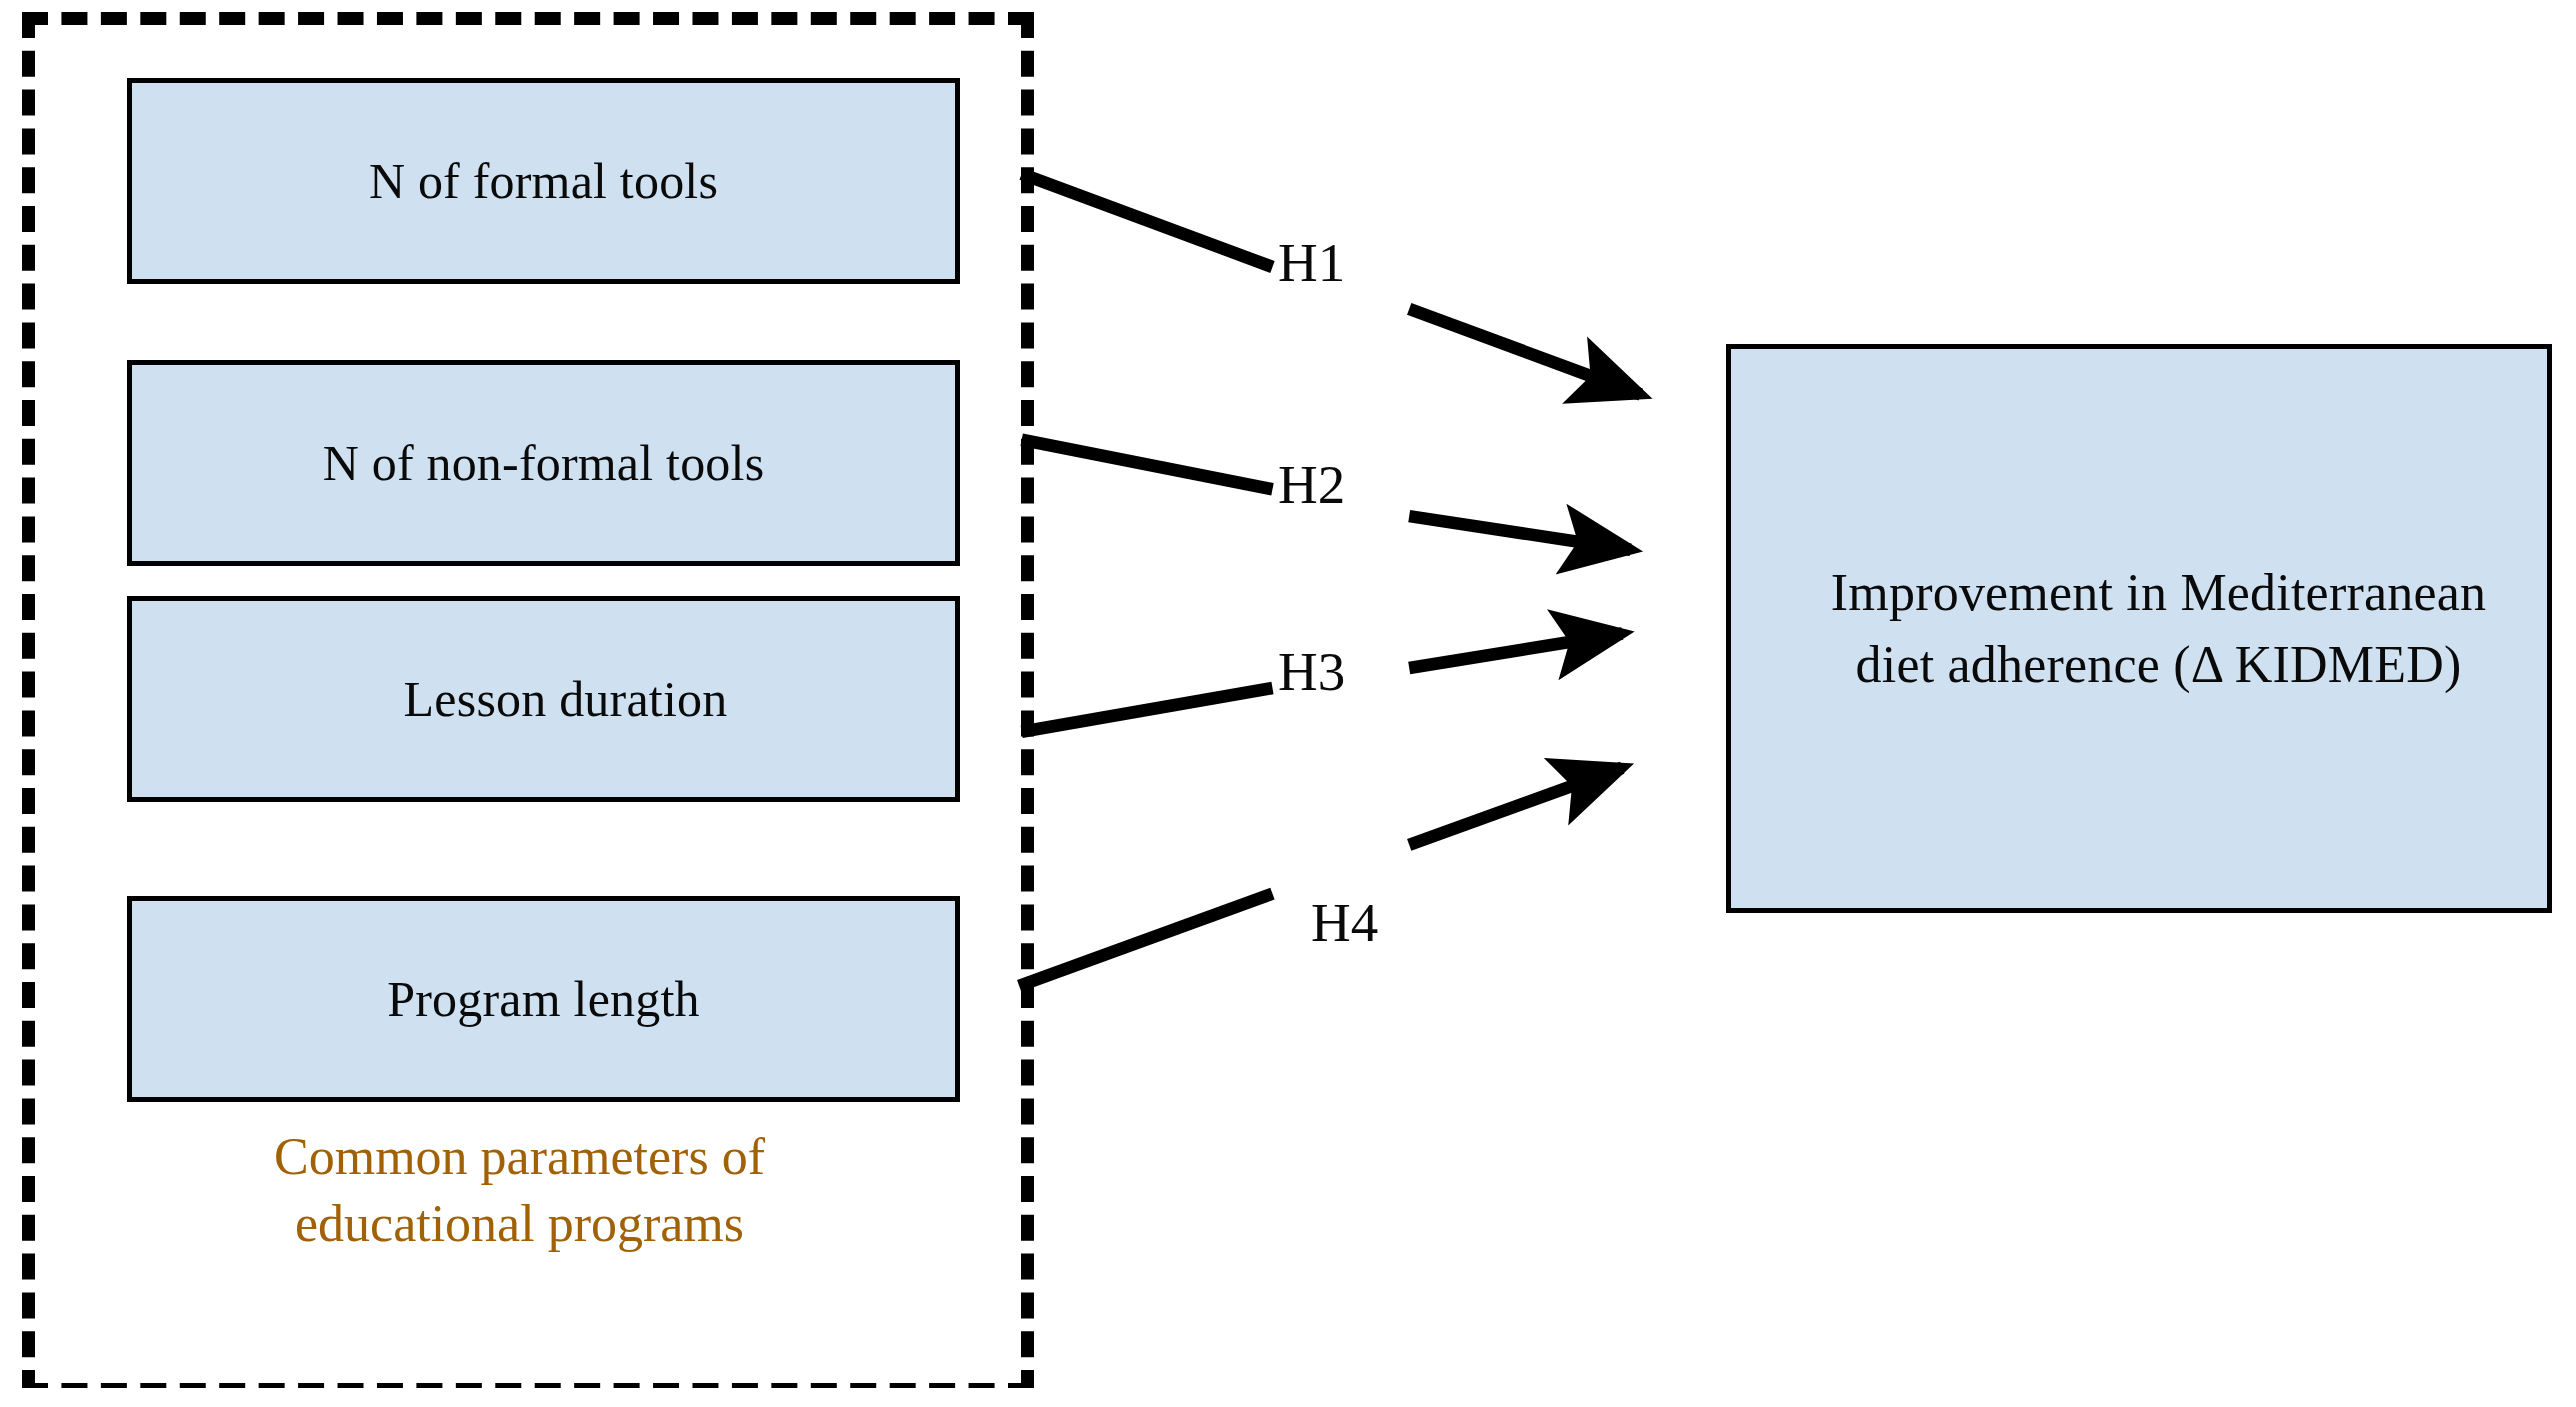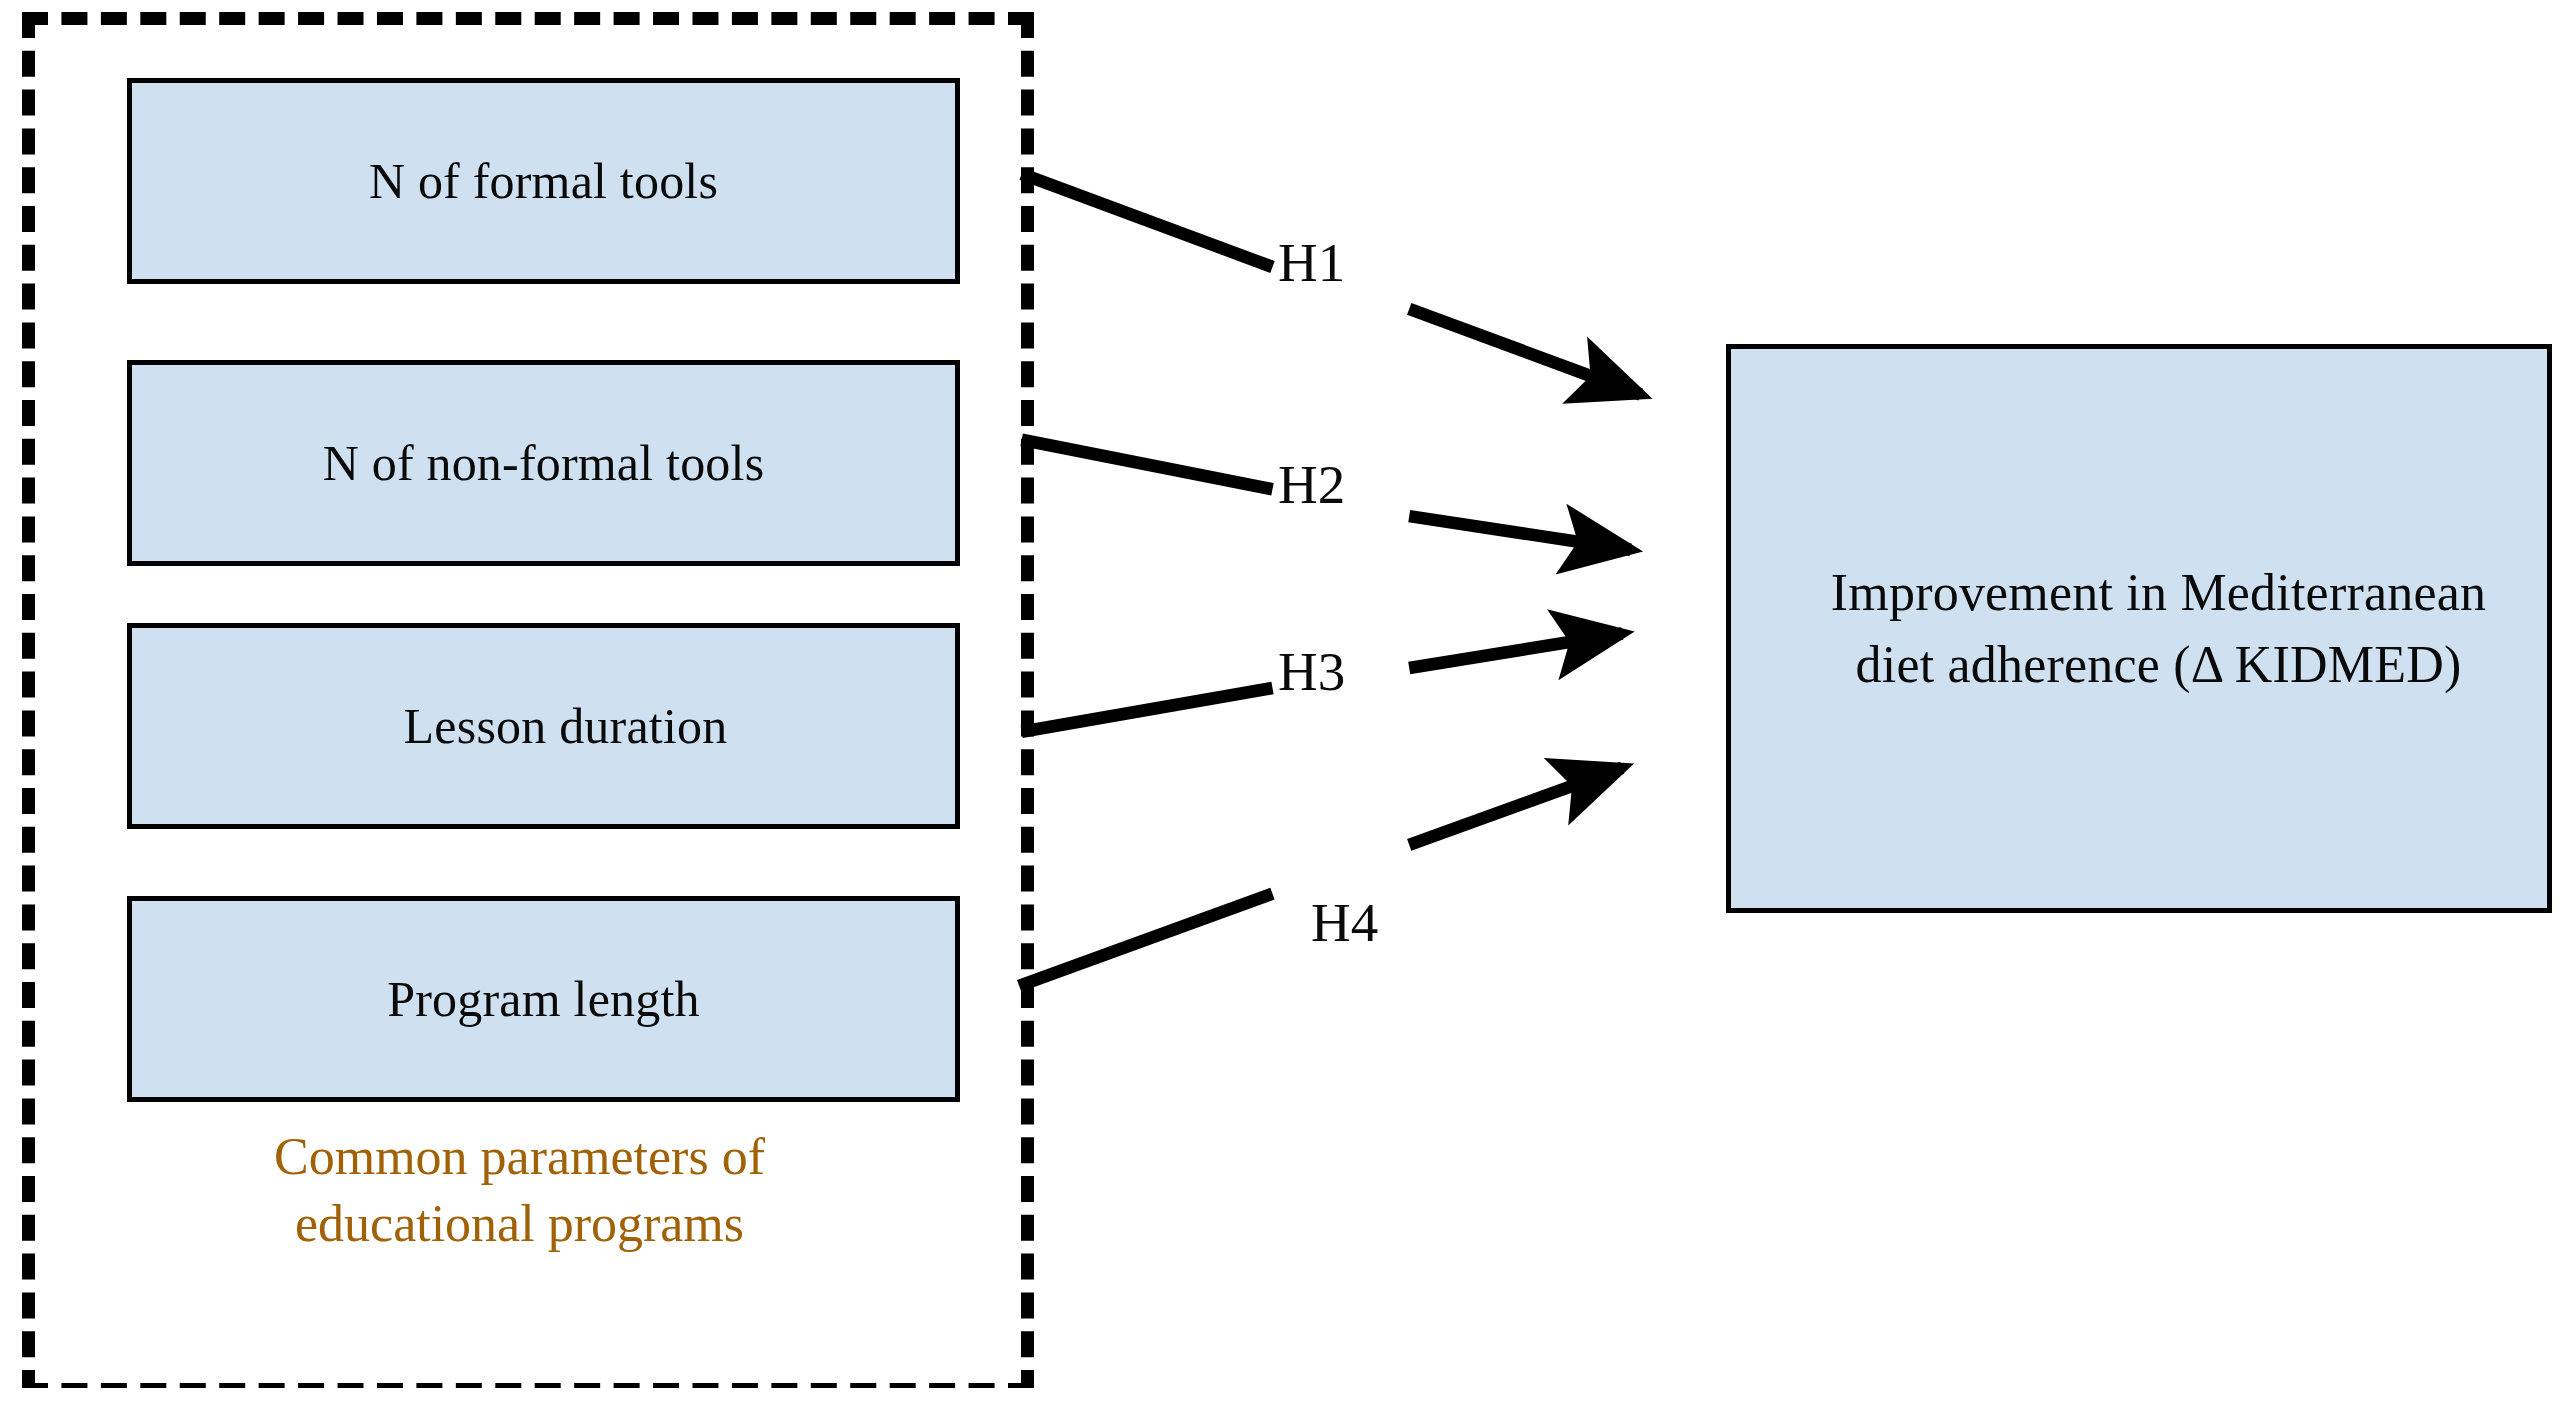--- a/index.html
+++ b/index.html
@@ -49,21 +49,21 @@
     padding: 0 11.7px;
   }
 
   .predictor {
     left: 127px;
     width: 833px;
     height: 206px;
   }
   #predictor-0 { top: 78px; }
   #predictor-1 { top: 360px; }
-  #predictor-2 { top: 623px; padding-left: 44px; }
+  #predictor-2 { top: 596px; padding-left: 44px; }
   #predictor-3 { top: 896px; }
 
   
   #outcome-box {
     left: 1726px;
     top: 344px;
     width: 826px;
     height: 569px;
     padding-left: 39px;
   }

